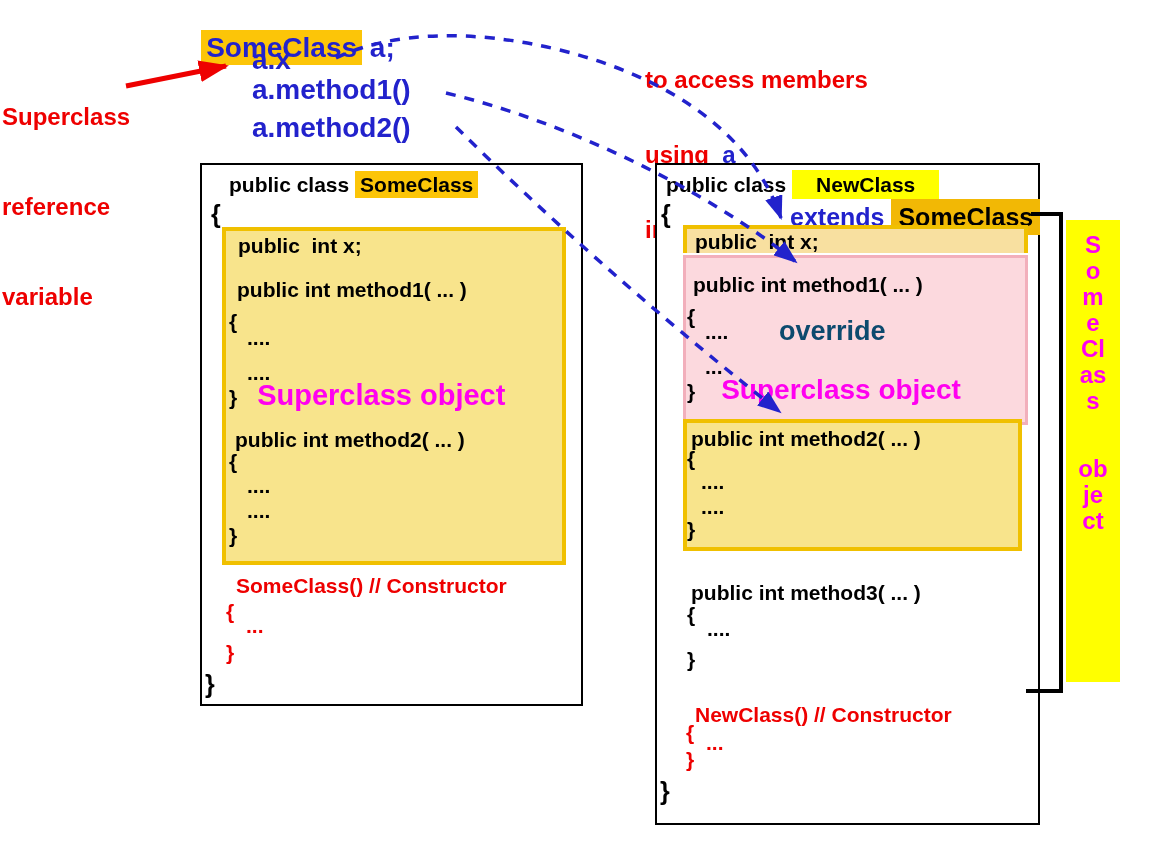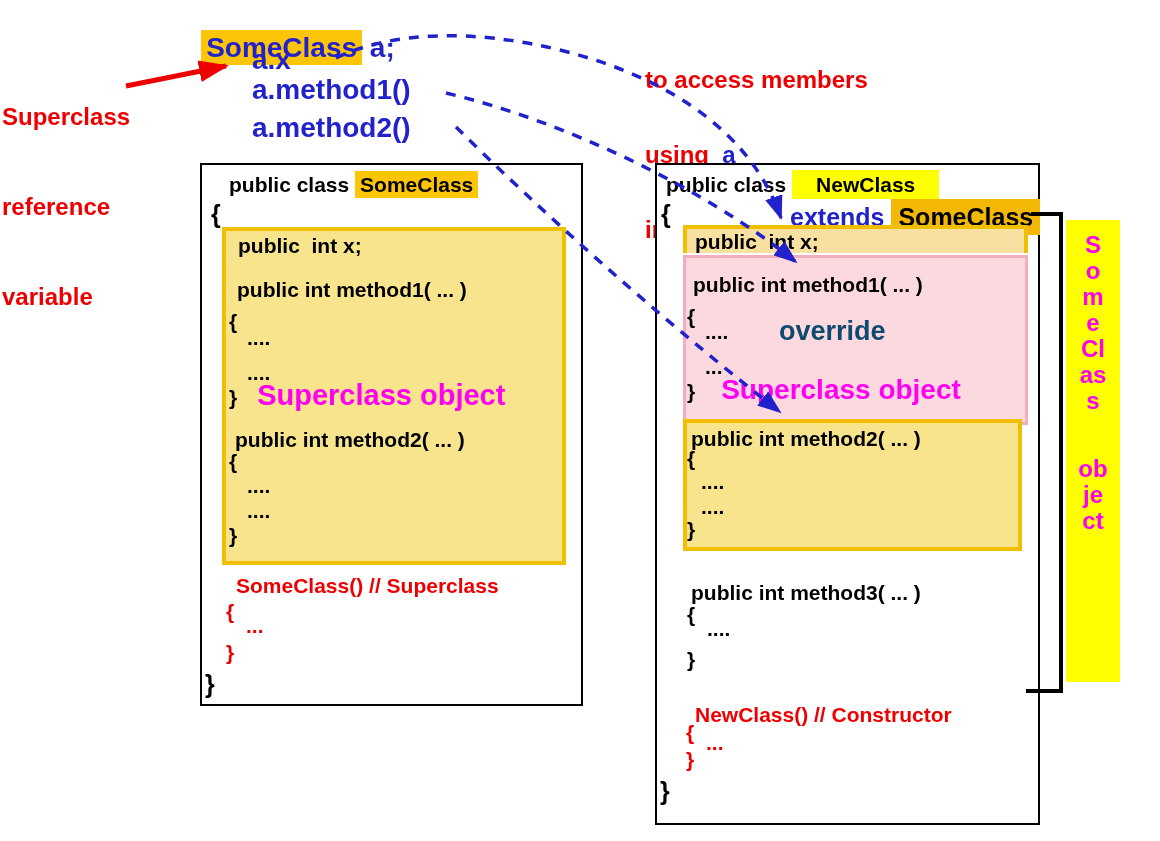--- a/index.html
+++ b/index.html
@@ -64,21 +64,21 @@
       <div class="abs code" style="left:21px;top:95px;">....</div>
       <div class="abs code" style="left:21px;top:130px;">....</div>
       <div class="abs code" style="left:3px;top:152px;"><span>}</span><span class="mag-big" style="margin-left:20px;">Superclass object</span></div>
       <div class="abs code" style="left:9px;top:197px;">public int method2( ... )</div>
       <div class="abs code" style="left:3px;top:219px;">{</div>
       <div class="abs code" style="left:21px;top:243px;">....</div>
       <div class="abs code" style="left:21px;top:268px;">....</div>
       <div class="abs code" style="left:3px;top:293px;">}</div>
     </div>
 
-    <div class="abs code-red" style="left:34px;top:409px;">SomeClass() // Superclass</div>
+    <div class="abs code-red" style="left:34px;top:409px;">SomeClass() // Constructor</div>
     <div class="abs code-red" style="left:24px;top:435px;">{</div>
     <div class="abs code-red" style="left:44px;top:449px;">...</div>
     <div class="abs code-red" style="left:24px;top:476px;">}</div>
     <div class="abs brace-lg" style="left:3px;top:506px;">}</div>
   </div>
 
   <div class="outer-box" style="left:655px;top:163px;width:381px;height:658px;">
     <div class="abs code" style="left:9px;top:8px;"><span>public class </span><span class="hl-yellow">NewClass</span></div>
     <div class="abs brace-lg" style="left:4px;top:36px;">{</div>
     <div class="abs code" style="left:133px;top:40px;font-size:25px;"><span class="blue">extends </span><span class="hl-gold2">SomeClass</span></div>

